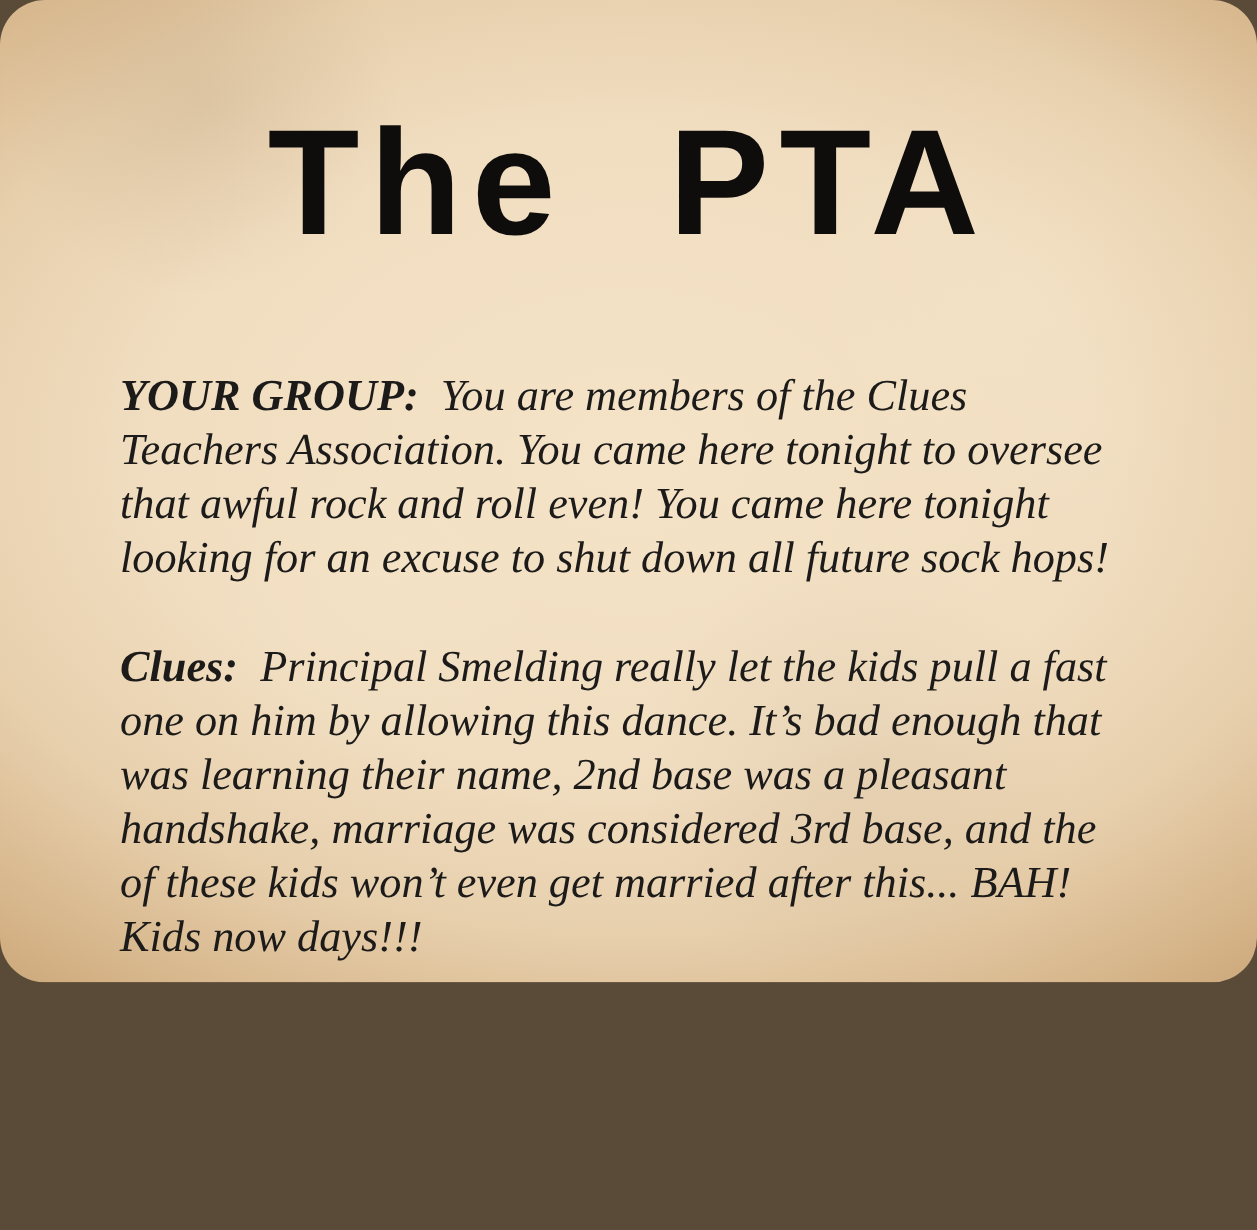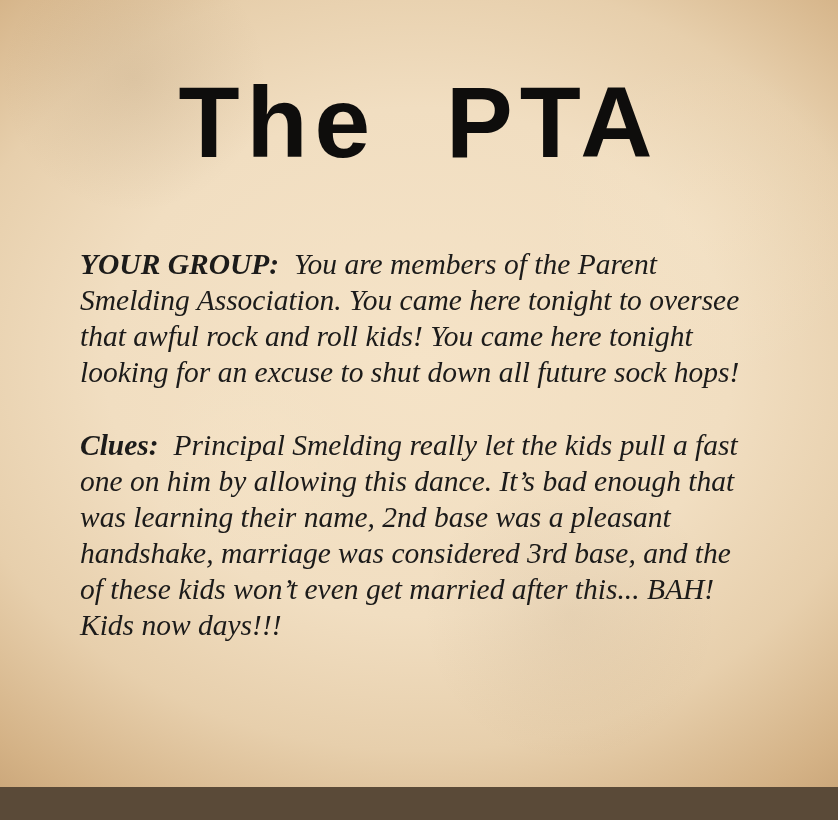--- a/index.html
+++ b/index.html
@@ -3,34 +3,35 @@
 <meta charset="utf-8">
 <style>
   html, body {
     margin: 0;
     padding: 0;
     background: #5a4a38;
   }
   .page {
     position: relative;
     width: 838px;
-    height: 787px;
+    height: 655px;
     overflow: hidden;
     background:
       radial-gradient(circle 190px at 16% 10%, rgba(110,78,42,0.10), rgba(110,78,42,0) 70%),
       radial-gradient(circle 230px at 84% 28%, rgba(255,243,219,0.14), rgba(255,243,219,0) 72%),
       radial-gradient(circle 210px at 68% 78%, rgba(110,78,42,0.07), rgba(110,78,42,0) 70%),
       radial-gradient(circle 160px at 30% 60%, rgba(255,243,219,0.10), rgba(255,243,219,0) 70%),
       radial-gradient(ellipse 110% 95% at 50% 46%,
         #f5e3c7 0%,
         #f1dec1 34%,
         #e7cfac 52%,
         #d4b286 68%,
         #b78e5f 86%,
         #9c7446 100%);
+    border-radius: 30px;
   }
   .title {
     margin: 0;
     padding-top: 72px;
     text-align: center;
     font-family: "Liberation Sans", sans-serif;
     font-size: 100px;
     line-height: 1.0;
     font-weight: 700;
     letter-spacing: 7px;
@@ -60,23 +61,23 @@
 </head>
 <body>
 
 <div class="page">
 
   <h1 class="title">The PTA</h1>
 
   <div class="body-text">
 
     <div class="paragraph">
-      <span class="line"><span class="lead">YOUR GROUP:</span><span>  You are members of the Parent</span></span>
-      <span class="line">Smelding Association. You came here tonight to oversee</span>
-      <span class="line">that awful rock and roll kids! You came here tonight</span>
+      <span class="line"><span class="lead">YOUR GROUP:</span><span>  You are members of the Clues</span></span>
+      <span class="line">Teachers Association. You came here tonight to oversee</span>
+      <span class="line">that awful rock and roll even! You came here tonight</span>
       <span class="line">looking for an excuse to shut down all future sock hops!</span>
     </div>
 
     <div class="paragraph">
       <span class="line"><span class="lead">Clues:</span><span>  Principal Smelding really let the kids pull a fast</span></span>
       <span class="line">one on him by allowing this dance. It’s bad enough that</span>
       <span class="line">was learning their name, 2nd base was a pleasant</span>
       <span class="line">handshake, marriage was considered 3rd base, and the</span>
       <span class="line">of these kids won’t even get married after this... BAH!</span>
       <span class="line">Kids now days!!!</span>

